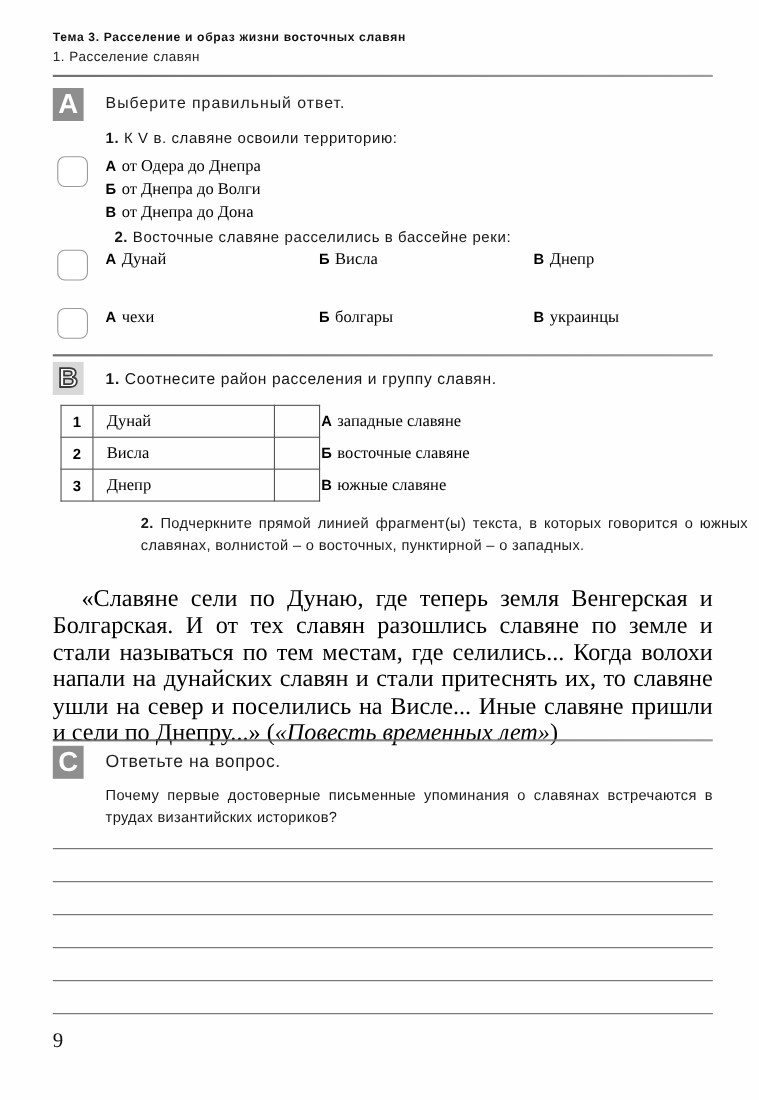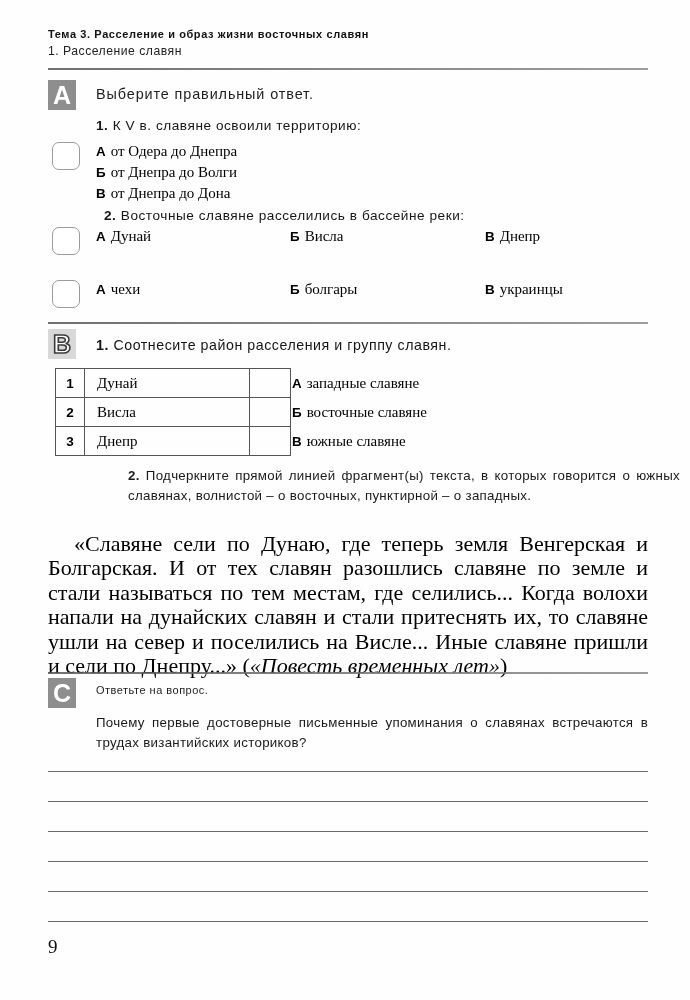--- a/index.html
+++ b/index.html
@@ -281,21 +281,21 @@
     <span class="qnum">2.</span>
     <span>Подчеркните прямой линией фрагмент(ы) текста, в которых говорится о южных славянах, волнистой – о восточных, пунктирной – о западных.</span>
   </div>
 
   <div class="para-serif" style="left:48px; top:532px; width:600px; text-indent:26px;">
     <span>«Славяне сели по Дунаю, где теперь земля Венгерская и Болгарская. И от тех славян разошлись славяне по земле и стали называться по тем местам, где селились... Когда волохи напали на дунайских славян и стали притеснять их, то славяне ушли на север и поселились на Висле... Иные славяне пришли и сели по Днепру...» (</span><i>«Повесть временных лет»</i><span>)</span>
   </div>
 
   <div class="sec-rule" style="top:672px;"></div>
   <div class="badge filled" style="left:48px; top:678px;">C</div>
-  <div class="lead" style="left:96px; top:684px; font-size:11px; letter-spacing:0.5px;">Ответьте на вопрос.</div>
+  <div class="lead" style="left:96px; top:684px; font-size:16px; letter-spacing:0.5px;">Ответьте на вопрос.</div>
 
   <div class="para-sans" style="left:96px; top:713px; width:552px;">Почему первые достоверные письменные упоминания о славянах встречаются в трудах византийских историков?</div>
 
   <div class="ans-line" style="top:771px;"></div>
   <div class="ans-line" style="top:801px;"></div>
   <div class="ans-line" style="top:831px;"></div>
   <div class="ans-line" style="top:861px;"></div>
   <div class="ans-line" style="top:891px;"></div>
   <div class="ans-line" style="top:921px;"></div>
 

